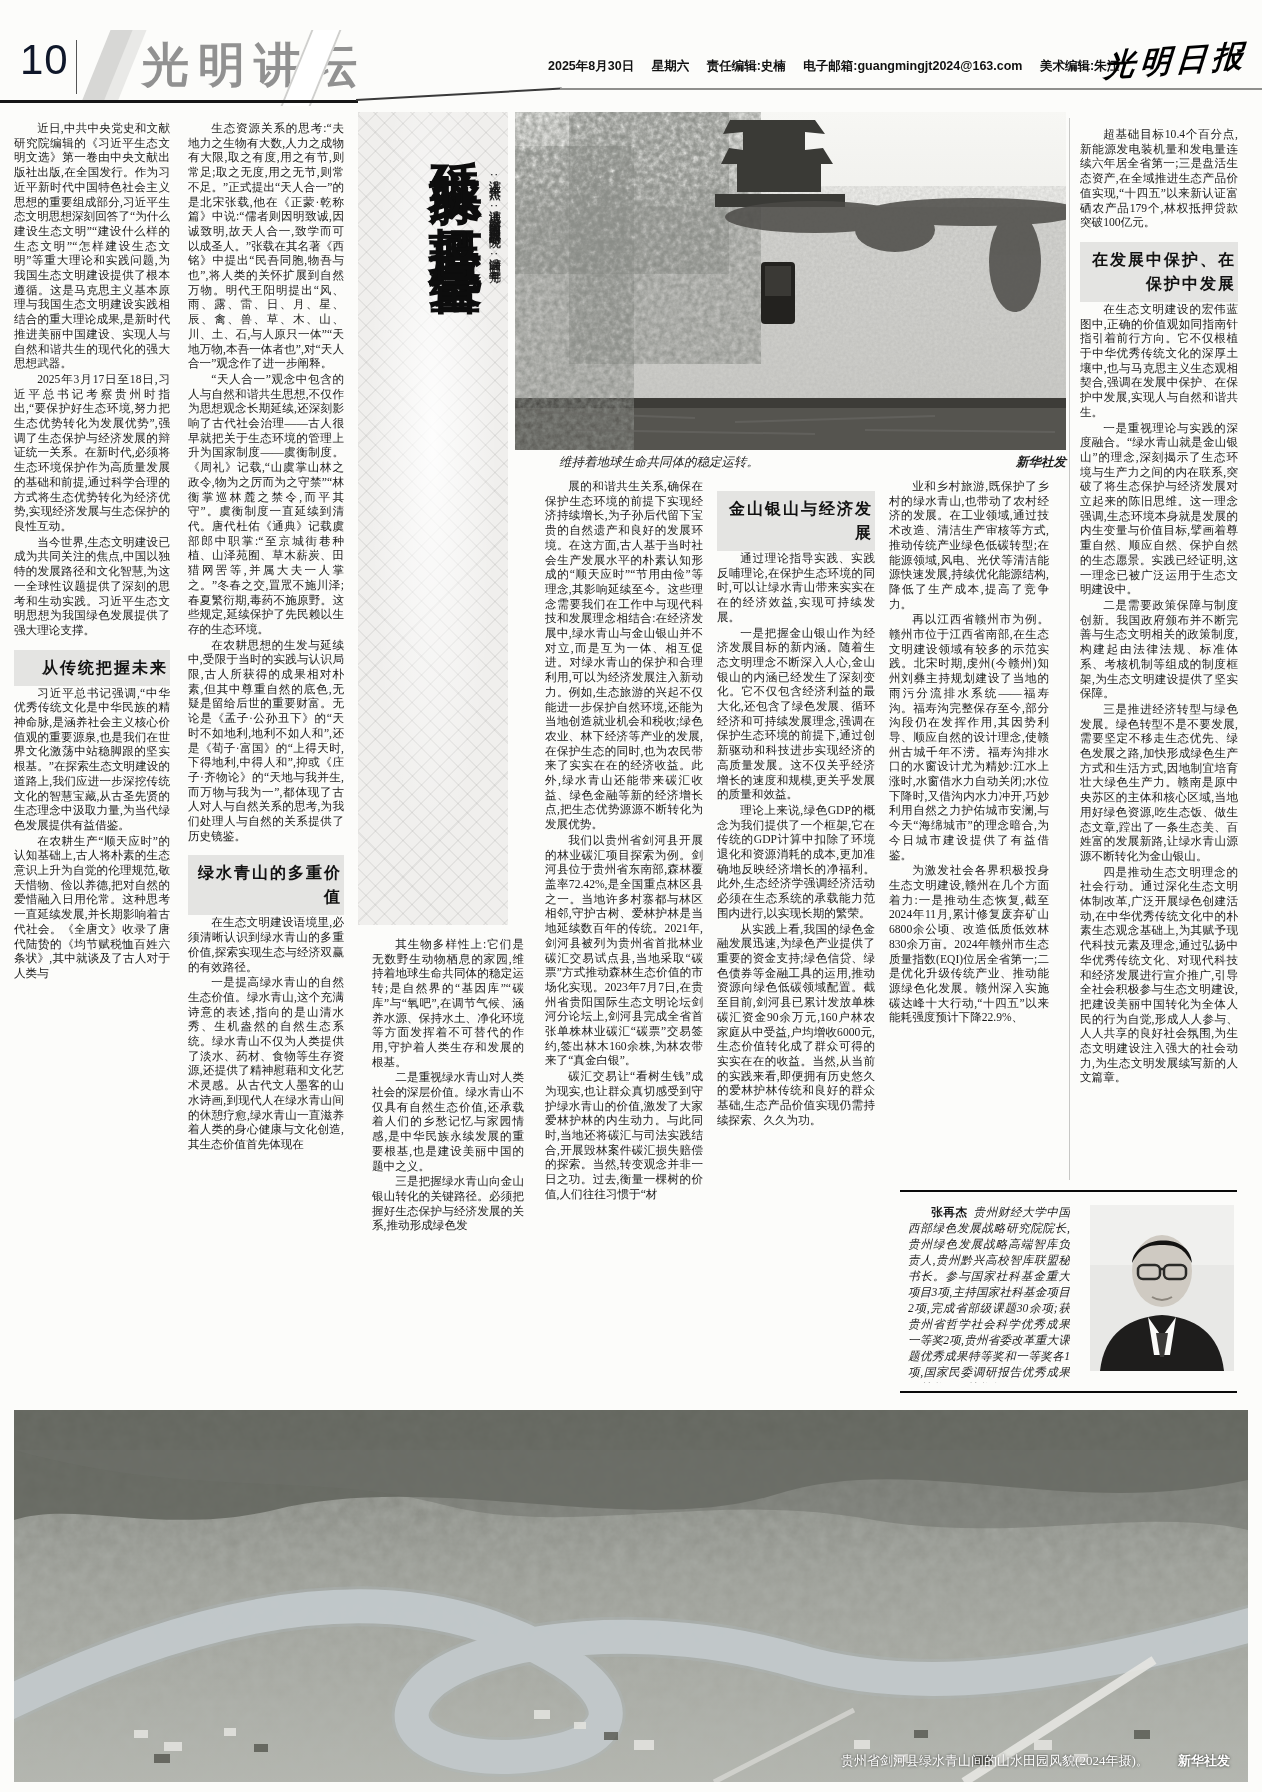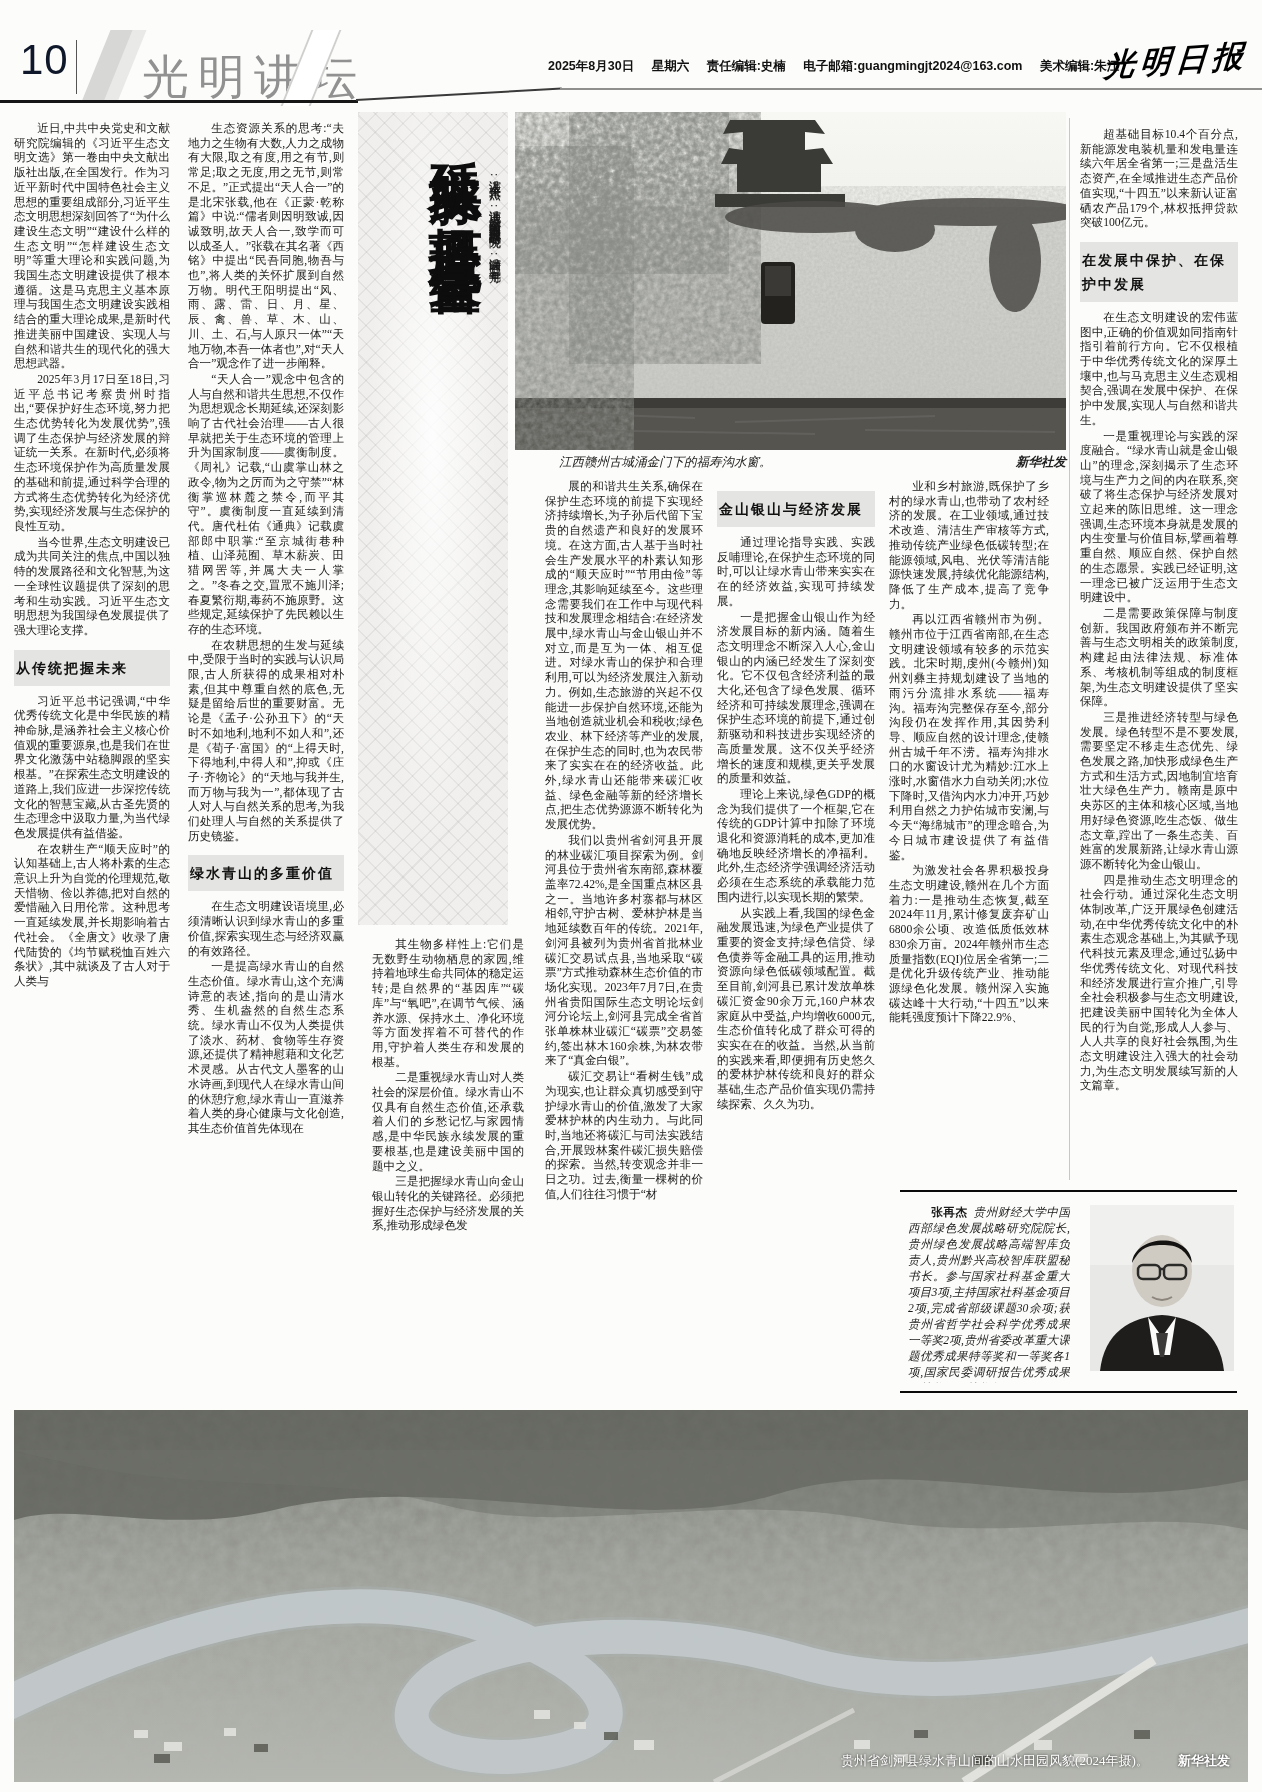--- a/index.html
+++ b/index.html
@@ -9,36 +9,36 @@
     font-family:"Liberation Serif","DejaVu Serif",serif;
   }
   
   .page-num{position:absolute;left:20px;top:36px;font-family:"Liberation Sans","DejaVu Sans",sans-serif;
     font-size:42px;font-weight:400;color:#0f172a;letter-spacing:1px;}
   .pn-rule{position:absolute;left:76px;top:40px;width:1px;height:54px;background:#555;}
   .band{position:absolute;transform:skewX(-22deg);}
   .band1{left:96px;top:30px;width:34px;height:72px;background:#d7d7d5;}
   .band2{left:118px;top:30px;width:14px;height:72px;background:#e9e9e7;}
   .band3{left:296px;top:30px;width:26px;height:76px;background:#fff;border-left:2px solid #cfcfcd;border-right:2px solid #cfcfcd;}
-  .section-title{position:absolute;left:142px;top:34px;font-size:47px;font-weight:400;color:#919191;
-    letter-spacing:9px;font-family:"Liberation Serif","DejaVu Serif",serif;margin-top:12px;}
+  .section-title{position:absolute;left:142px;top:34px;font-size:47px;font-weight:700;color:#919191;
+    letter-spacing:9px;font-family:"Liberation Serif","DejaVu Serif",serif;}
   .dateline{position:absolute;left:548px;top:58px;width:600px;font-family:"Liberation Sans","DejaVu Sans",sans-serif;
     font-size:12.5px;font-weight:bold;color:#111;white-space:nowrap;}
   .dateline span{margin-right:14px;}
   .masthead{position:absolute;right:14px;top:40px;font-size:31px;font-weight:900;font-style:italic;
     letter-spacing:5px;transform:rotate(-4deg) skewX(-8deg);color:#000;}
   .hrule-a{position:absolute;left:0;top:100px;width:358px;height:3px;background:#161616;}
   .hrule-b{position:absolute;left:356px;top:99px;width:206px;height:2px;background:#3a3a3a;
     transform:rotate(-3.2deg);transform-origin:left center;}
   .hrule-c{position:absolute;left:560px;top:88px;width:702px;height:1.5px;background:#8f8f8d;}
   
   .col{position:absolute;overflow:hidden;}
   .para{font-size:11.6px;line-height:14.7px;text-align:justify;text-indent:2em;margin:0 0 1px 0;}
   .sec-head{background:#e4e4e2;font-family:"Liberation Sans","DejaVu Sans",sans-serif;font-weight:bold;
-    font-size:14px;line-height:24px;text-align:left;letter-spacing:2px;padding:6px 2px;margin:11px 0 9px;color:#111;}
+    font-size:16px;line-height:24px;text-align:right;letter-spacing:2px;padding:6px 2px;margin:11px 0 1px;color:#111;}
   .vrule{position:absolute;left:1069px;top:118px;width:1px;height:1062px;background:#c7c7c5;}
   
   .headline-block{position:absolute;left:358px;top:112px;width:150px;height:813px;display:flex;flex-direction:row;
     background-color:#f0efed;
     background-image:
       radial-gradient(ellipse at 50% 40%, rgba(255,255,255,.9) 0%, rgba(255,255,255,0) 60%),
       repeating-linear-gradient(45deg, rgba(110,110,108,.10) 0 1.5px, transparent 1.5px 13px),
       repeating-linear-gradient(135deg, rgba(110,110,108,.10) 0 1.5px, transparent 1.5px 13px);}
   .headline{flex:1;writing-mode:vertical-rl;font-size:53px;font-weight:900;line-height:1.0;
     font-family:"Liberation Serif","DejaVu Serif",serif;color:#0d0d0d;margin:6px auto 0 2px;letter-spacing:3px;}
@@ -144,21 +144,21 @@
     </g>
     <g stroke="#6a6965" stroke-width="2" opacity="0.6">
       <line x1="20" y1="300" x2="180" y2="306"></line>
         <line x1="220" y1="310" x2="420" y2="304"></line>
       <line x1="60" y1="318" x2="300" y2="322"></line>
         <line x1="350" y1="318" x2="540" y2="320"></line>
     </g>
   </svg>
 </div>
 <div class="top-caption">
-  <span class="cap">江西赣州古城涌金门下的福寿沟水窗。</span>
+  <span class="cap">维持着地球生命共同体的稳定运转。</span>
   <span class="credit">新华社发</span>
 </div>
 
 <div class="col" style="left:14px;top:122px;width:156px;height:1276px;">
     <div class="para">近日,中共中央党史和文献研究院编辑的《习近平生态文明文选》第一卷由中央文献出版社出版,在全国发行。作为习近平新时代中国特色社会主义思想的重要组成部分,习近平生态文明思想深刻回答了“为什么建设生态文明”“建设什么样的生态文明”“怎样建设生态文明”等重大理论和实践问题,为我国生态文明建设提供了根本遵循。这是马克思主义基本原理与我国生态文明建设实践相结合的重大理论成果,是新时代推进美丽中国建设、实现人与自然和谐共生的现代化的强大思想武器。</div>
     <div class="para">2025年3月17日至18日,习近平总书记考察贵州时指出,“要保护好生态环境,努力把生态优势转化为发展优势”,强调了生态保护与经济发展的辩证统一关系。在新时代,必须将生态环境保护作为高质量发展的基础和前提,通过科学合理的方式将生态优势转化为经济优势,实现经济发展与生态保护的良性互动。</div>
     <div class="para">当今世界,生态文明建设已成为共同关注的焦点,中国以独特的发展路径和文化智慧,为这一全球性议题提供了深刻的思考和生动实践。习近平生态文明思想为我国绿色发展提供了强大理论支撑。</div>
     <div class="sec-head">从传统把握未来</div>
     <div class="para">习近平总书记强调,“中华优秀传统文化是中华民族的精神命脉,是涵养社会主义核心价值观的重要源泉,也是我们在世界文化激荡中站稳脚跟的坚实根基。”在探索生态文明建设的道路上,我们应进一步深挖传统文化的智慧宝藏,从古圣先贤的生态理念中汲取力量,为当代绿色发展提供有益借鉴。</div>
     <div class="para">在农耕生产“顺天应时”的认知基础上,古人将朴素的生态意识上升为自觉的伦理规范,敬天惜物、俭以养德,把对自然的爱惜融入日用伦常。这种思考一直延续发展,并长期影响着古代社会。《全唐文》收录了唐代陆贽的《均节赋税恤百姓六条状》,其中就谈及了古人对于人类与</div>

